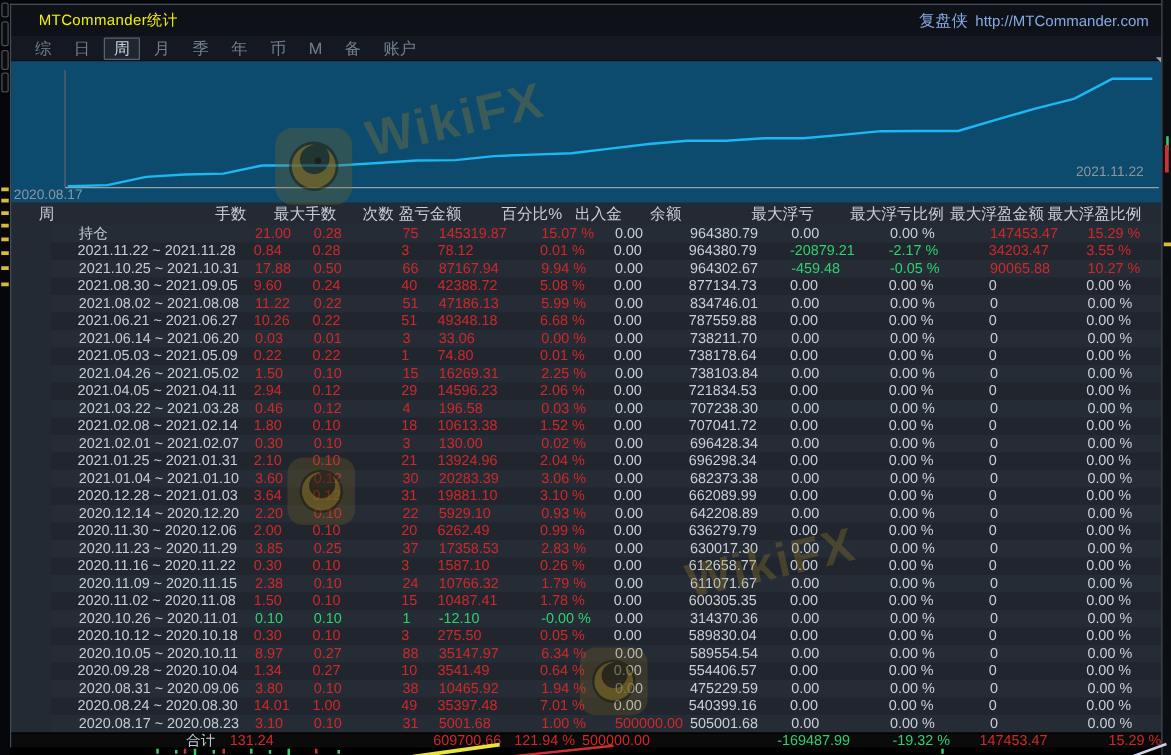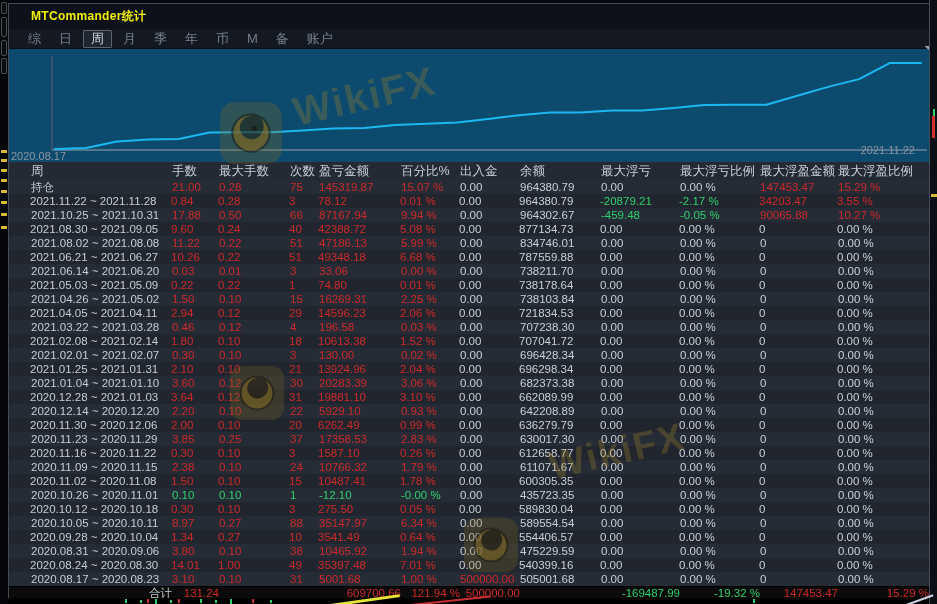--- a/index.html
+++ b/index.html
@@ -16,43 +16,43 @@
   .dash { position:absolute; left:1px; width:6px; height:3px; background:#d8bc35; }
   .tick { position:absolute; }
   .diag { position:absolute; }
 
   
   #window { position:absolute; left:8px; top:3px; width:921px; height:595px;
     background:#242a33; border-left:1px solid #454c58; border-top:1px solid #454c58; z-index:2; }
 
   #titlebar { height:25px; background:#0e1218; display:flex; align-items:center;
     padding:0 10px 0 22px; }
-  #title { color:#f2ef0c; font-size:12px; font-weight:bold; letter-spacing:.3px;text-align:center; }
+  #title { color:#f2ef0c; font-size:12px; font-weight:normal; letter-spacing:.3px;text-align:center; }
   #title-right { margin-left:auto; font-size:12px; color:#87a9e2; display:flex; gap:6px; align-items:center; }
   #title-right .brand { font-size:13px; }
 
   #menubar { height:20px; background:#141921; display:flex; align-items:center;
     padding-left:12px; gap:4px; border-bottom:1px solid #0c0f14; }
   .mi { color:#767e8a; font-size:13px; padding:0 7px; line-height:16px; cursor:default; }
   .mi.active { color:#ccd3dc; border:1px solid #59626e; background:#20262f; border-radius:1px; }
 
   
   #chart { position:relative; height:113px; background:#0c4a6e; }
   #chart svg { position:absolute; left:0; top:0; }
   .axis-date { position:absolute; font-size:11px; color:#8d959f; }
   #date-start { left:2px; bottom:0px; }
-  #date-end { right:14px; bottom:6px; }
+  #date-end { right:14px; bottom:18px; }
   #grip { position:absolute; right:-4px; top:-6px; color:#98a0aa; font-size:11px; }
 
   
   .grid { display:grid; grid-template-columns:141px 47px 71px 29px 82px 59px 60px 81px 79px 80px 78px 1fr;
     padding-left:22px; }
   #thead { height:18px; align-items:end; }
   #thead .hcell { color:#c9cfd8; font-size:12.5px; line-height:17px; white-space:nowrap; overflow:hidden; }
-  .trow { height:14px; }
+  .trow { height:14px;margin-left:32px; }
   .trow.odd { background:#21262e;padding-left:21px; }
   .trow.even { background:#262c36; }
   .cell { font-size:11.5px; line-height:14px; white-space:nowrap; overflow:hidden; }
   .cell.w { color:#c9cfd8; }
   .cell.r { color:#ce2929; }
   .cell.g { color:#2fd06e; }
   .cell.period { color:#c6ccd5; }
   #total-row { height:13px; background:#0b0b0b; border-top:1px solid #000; }
   #total-row .cell { line-height:13px;text-align:right; }
 
@@ -62,20 +62,24 @@
     color:rgba(155,128,42,.32); transform:rotate(-13deg); }
 </style>
 </head>
 <body>
 <div id="stage">
 
   <div id="window">
 
     <div id="titlebar">
       <span id="title">MTCommander统计</span>
+      <span id="title-right">
+        <span class="brand">复盘侠</span>
+        <span>http://MTCommander.com</span>
+      </span>
     </div>
 
     <div id="menubar">
         <span class="mi">综</span>
         <span class="mi">日</span>
         <span class="mi active">周</span>
         <span class="mi">月</span>
         <span class="mi">季</span>
         <span class="mi">年</span>
         <span class="mi">币</span>
@@ -419,21 +423,21 @@
           <div class="cell w">0.00 %</div>
         </div>
         <div class="trow grid even">
           <div class="cell period">2020.10.26 ~ 2020.11.01</div>
           <div class="cell g">0.10</div>
           <div class="cell g">0.10</div>
           <div class="cell g">1</div>
           <div class="cell g">-12.10</div>
           <div class="cell g">-0.00 %</div>
           <div class="cell w">0.00</div>
-          <div class="cell w">435723.35</div>
+          <div class="cell w">314370.36</div>
           <div class="cell w">0.00</div>
           <div class="cell w">0.00 %</div>
           <div class="cell w">0</div>
           <div class="cell w">0.00 %</div>
         </div>
         <div class="trow grid odd">
           <div class="cell period">2020.10.12 ~ 2020.10.18</div>
           <div class="cell r">0.30</div>
           <div class="cell r">0.10</div>
           <div class="cell r">3</div>

